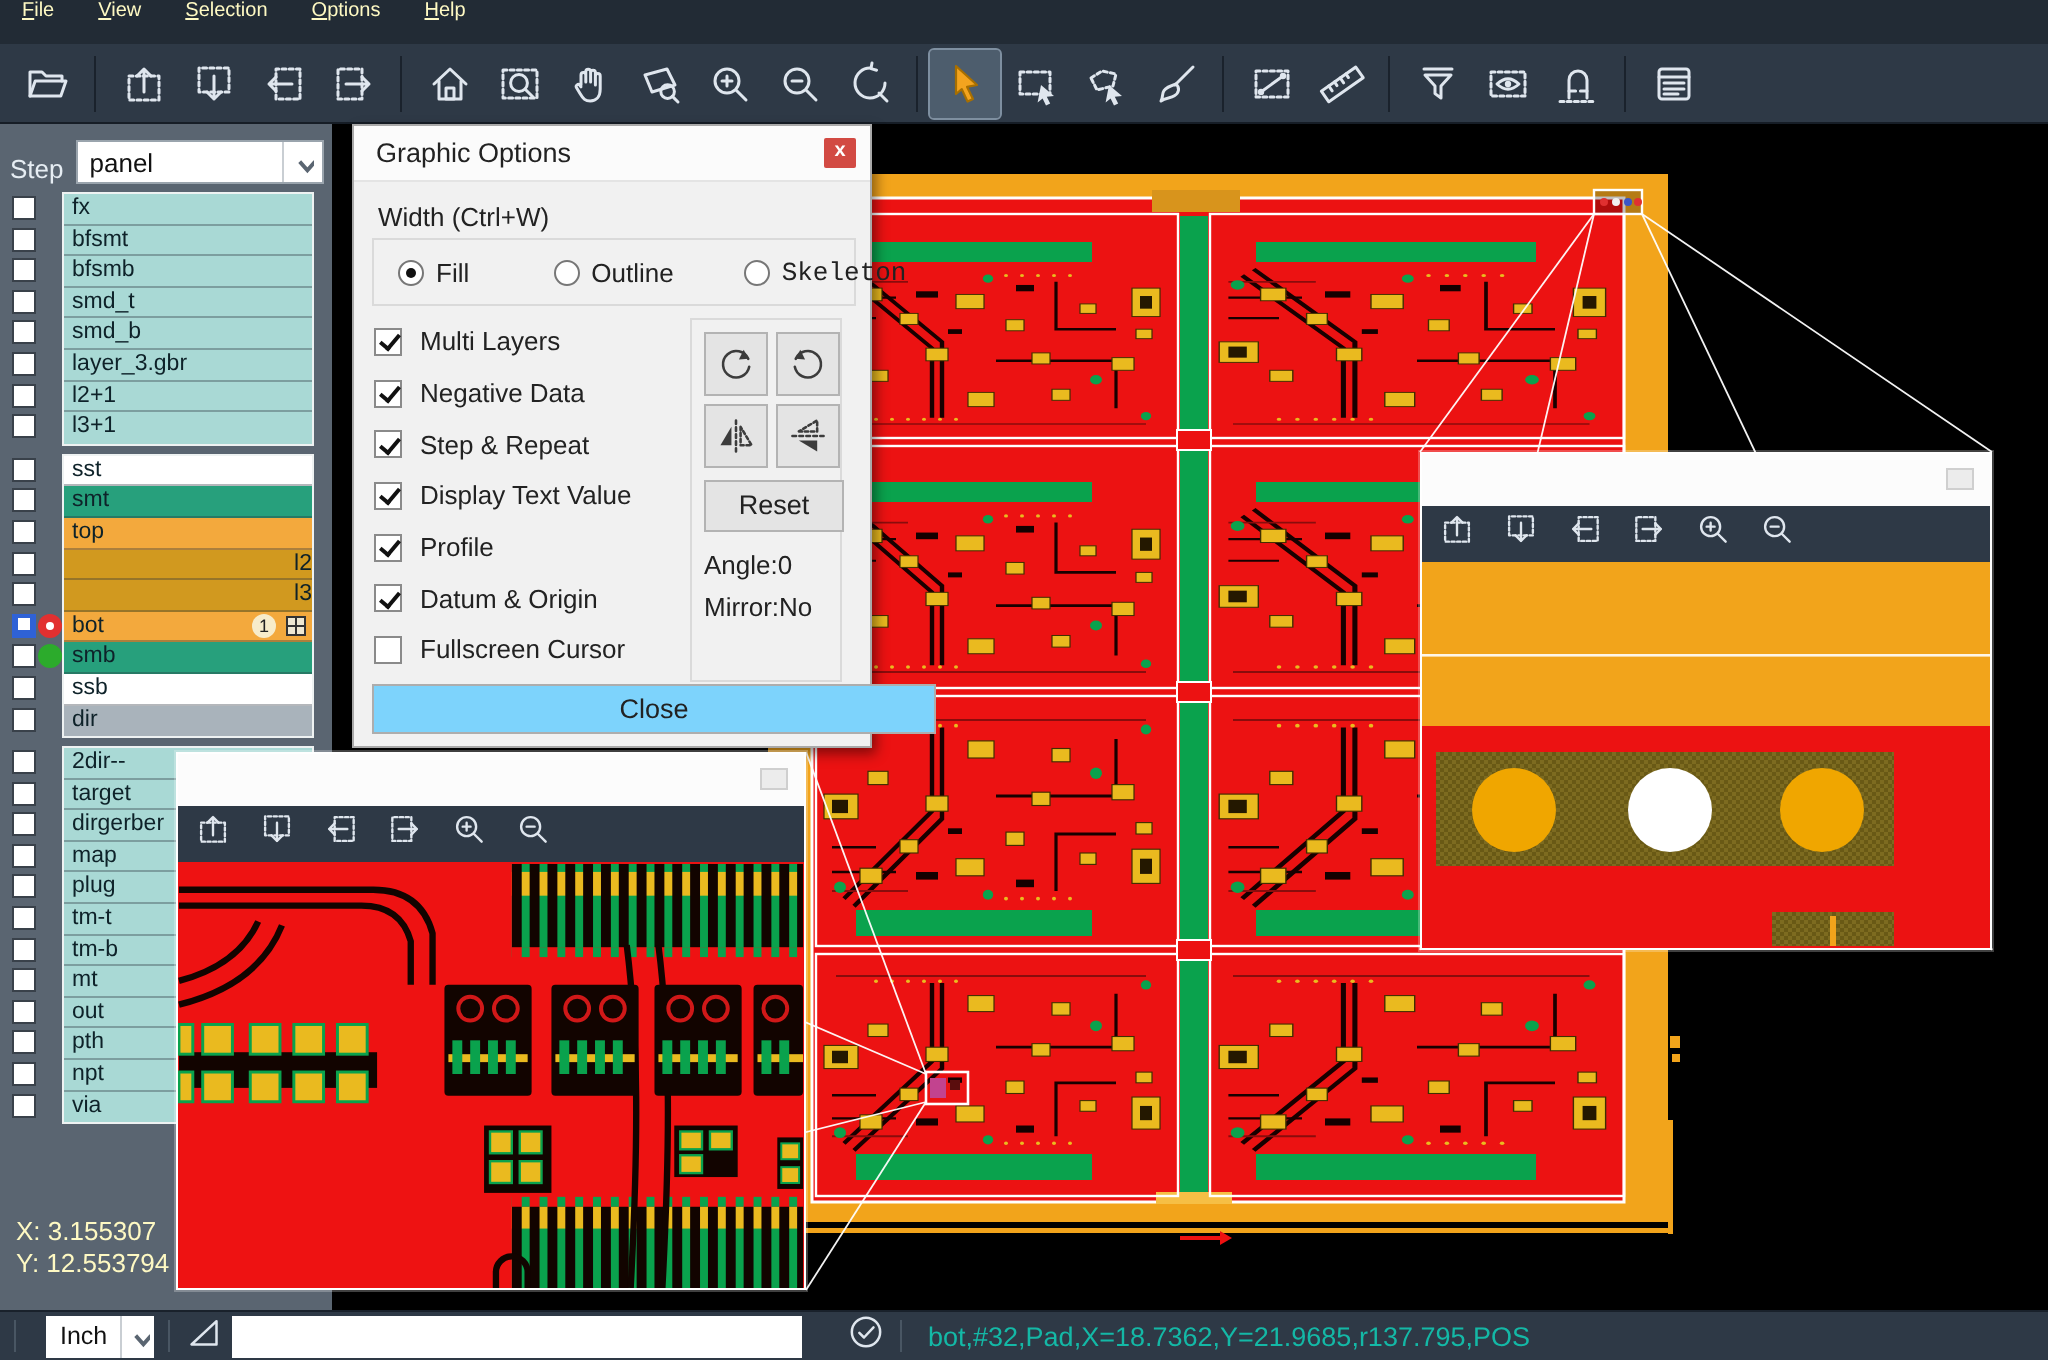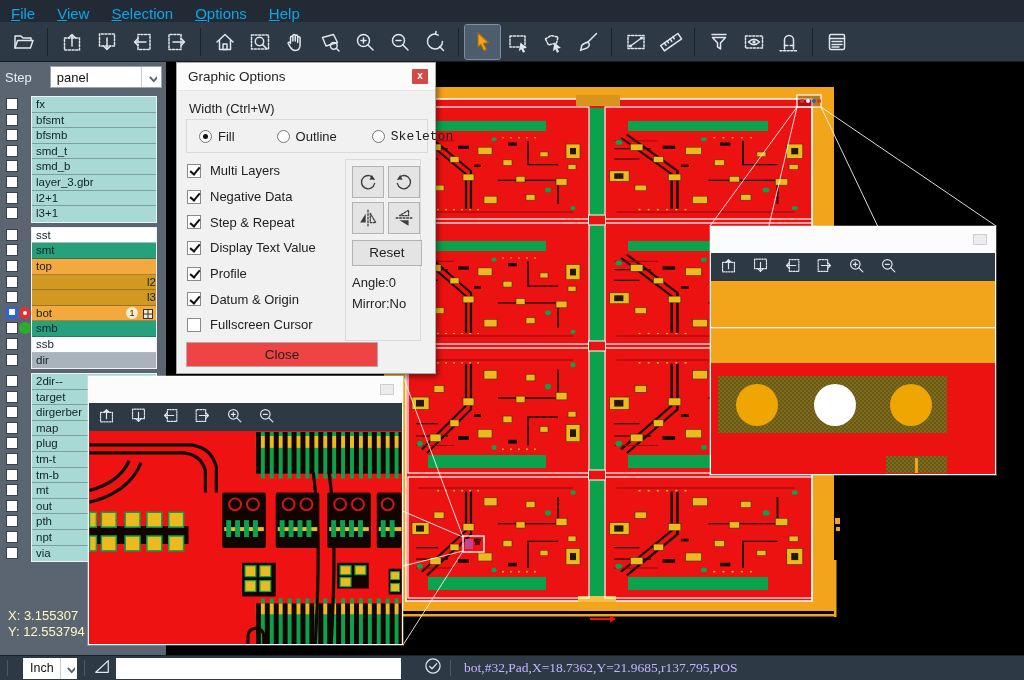--- a/index.html
+++ b/index.html
@@ -1,32 +1,32 @@
 <!DOCTYPE html>
 <html><head>
 <meta charset="utf-8">
 <style>
   * { margin:0; padding:0; box-sizing:border-box; }
   html,body { width:1024px; height:680px; overflow:hidden; background:#2e3946;
     font-family:"Liberation Sans", sans-serif; }
   
   #menubar { position:absolute; left:0; top:0; width:1024px; height:22px;
-    background:#222b35; display:flex; align-items:flex-end; color:#0ea5e9; font-size:15px; z-index:5;}
+    background:#222b35; display:flex; align-items:flex-start; color:#fef9c3; font-size:10px; z-index:5;}
   .menu-item { padding:0 11px; cursor:default; }
   
   #toolbar { position:absolute; left:0; top:22px; width:1024px; height:40px;
     background:#2e3946; border-bottom:1px solid #161d26; display:flex; align-items:center; padding-left:6px; z-index:5;}
   .tbtn { width:35px; height:34px; display:flex; align-items:center; justify-content:center; border-radius:2px; }
   .tbtn.active { background:#4d5d6d; outline:1px solid #7e8fa0; }
   .tbtn svg { width:24px; height:24px; }
   .tsep { width:1px; height:28px; background:#1a222c; margin:0 6px; }
   .ic { stroke:#dfe6ee; fill:none; stroke-width:1.5; stroke-linecap:round; stroke-linejoin:round; }
   
   #sidebar { position:absolute; left:0; top:62px; width:166px; height:593px; background:#5a6571; z-index:2; }
-  #steprow { display:flex; align-items:center; height:30px; padding:0 4px 0 5px;gap:12px; }
+  #steprow { display:flex; align-items:flex-end; height:30px; padding:0 4px 0 5px; }
   #steplabel { color:#e6edf3; font-size:13px; margin-right:6px; }
   #stepselect { flex:1; height:22px; background:#fff; border:1px solid #9aa4ad; display:flex; align-items:center; font-size:13px; color:#111; padding-left:6px; }
   #stepselect .chev { margin-left:auto; width:20px; height:100%; border-left:1px solid #c9ced3; display:flex; align-items:center; justify-content:center; }
   .chev svg { width:11px; height:11px; stroke:#5a6571; fill:none; stroke-width:2; }
   #layerlist { margin-top:4px; }
   .lgroup { display:flex; margin-bottom:4px; }
   .cbcol { width:31px; }
   .cbslot { height:15.6px; position:relative; }
   .lcb { position:absolute; left:6px; top:2px; width:12px; height:12px; background:#fff; border:1.5px solid #39414a; }
   .lcb.sel { border-color:#2f62d6; background:#2f62d6; }
@@ -63,42 +63,42 @@
   .cbox { width:14px; height:14px; background:#fff; border:1px solid #8a8a8a; margin-right:9px; position:relative; }
   .chk.on .cbox::after { content:""; position:absolute; left:3.5px; top:0.5px; width:4px; height:8px;
     border-right:2px solid #111; border-bottom:2px solid #111; transform:rotate(40deg); }
   #dlg-right { position:absolute; left:168px; top:96px; width:76px; height:182px; border:1px solid #dadada; }
   .dbtn { position:absolute; width:32px; height:32px; background:#e4e4e4; border:1px solid #b3b3b3; display:flex; align-items:center; justify-content:center; }
   .dbtn svg { width:22px; height:22px; }
   .dic { stroke:#3c3c3c; fill:none; stroke-width:1.4; stroke-linecap:round; stroke-linejoin:round; }
   #resetbtn { position:absolute; left:6px; top:80px; width:70px; height:26px; background:#e4e4e4; border:1px solid #b3b3b3;
     text-align:center; line-height:24px; font-size:13.5px; }
   #angletext { position:absolute; left:6px; top:115px; } #mirrortext { position:absolute; left:6px; top:136px; }
-  #closebtn { position:absolute; left:9px; top:279px; width:192px; height:25px; background:#ef4444; border:1px solid #adadad;
+  #closebtn { position:absolute; left:9px; top:279px; width:282px; height:25px; background:#7dd3fc; border:1px solid #adadad;
     text-align:center; line-height:23px; font-size:13.5px; }
   
   .magwin { position:absolute; border:1px solid #fff; z-index:10; background:#ee1212; box-shadow:0 0 0 1px rgba(255,255,255,.25); }
   .magtitle { height:26px; background:#fcfcfc; position:relative; }
   .magbtn { position:absolute; right:8px; top:7px; width:14px; height:11px; background:#ececec; border:1px solid #cfcfcf; }
   .magtb { height:28px; background:#2e3946; display:flex; align-items:center; padding-left:8px; gap:13px; }
   .magtb svg { width:19px; height:19px; }
   .magcontent { display:block; }
   #magwin1 { left:88px; top:376px; width:315px; height:269px; }
   #magwin2 { left:710px; top:226px; width:286px; height:249px; }
   
   #statusbar { position:absolute; left:0; top:655px; width:1024px; height:25px; background:#2e3946;
     border-top:1px solid #19212b; display:flex; align-items:center; z-index:6; color:#cfd7df; }
   .ssep { width:1px; height:16px; background:#495663; margin:0 7px; }
   #unitbox { width:54px; height:21px; background:#fff; color:#111; font-size:12.5px; display:flex; align-items:center; margin-left:8px; }
   #unitbox .utext { padding-left:7px; flex:1; }
   #unitbox .chev { width:17px; height:100%; border-left:1px solid #c9ced3; display:flex; align-items:center; justify-content:center; }
   #angleicon svg, #applyicon svg { width:20px; height:20px; }
   #cmdinput { width:285px; height:21px; background:#fff; border:none; margin-left:4px; font-size:12px; padding:0 5px; color:#111; }
   #applyicon { margin-left:22px; }
-  #statustext { color:#c4b5fd; font-size:13.5px; margin-left:6px; white-space:nowrap;font-family:Liberation Serif, serif; }
+  #statustext { color:#14b8a6; font-size:13.5px; margin-left:6px; white-space:nowrap; }
 </style>
 </head>
 <body>
 
 <svg width="0" height="0" style="position:absolute">
 <defs>
   <g id="i-open-folder">
         <path d="M3 18 V6 h6 l2 2 h8 v2.5"></path>
         <path d="M3 18 l2.6-7.5 H21 L18.4 18 Z"></path>
       </g>

